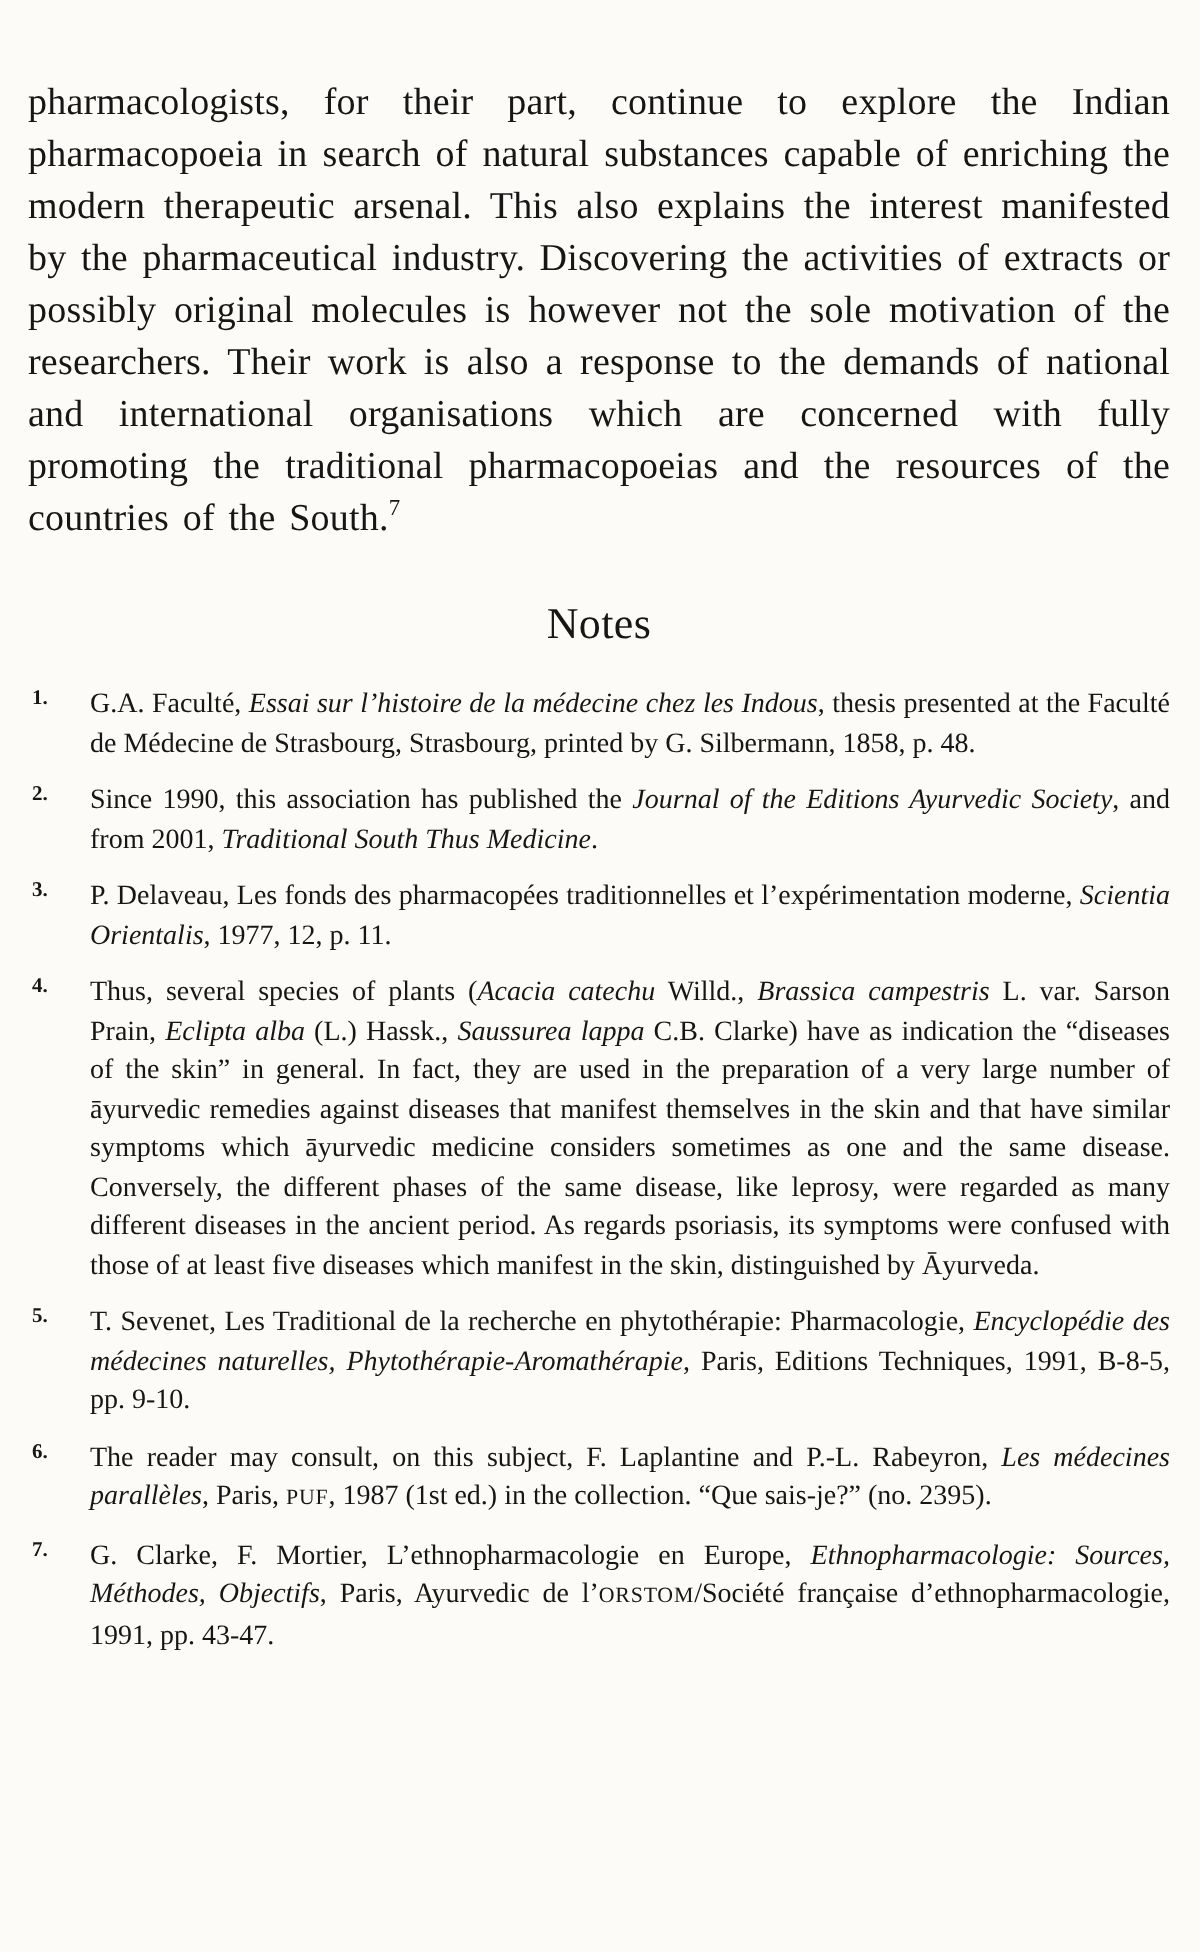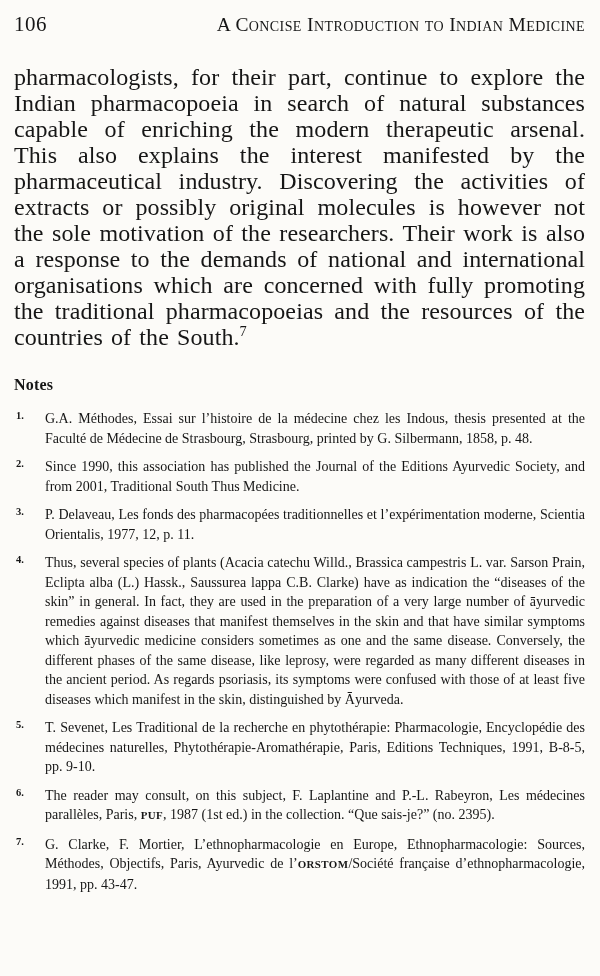--- a/index.html
+++ b/index.html
@@ -25,36 +25,37 @@
     letter-spacing: 0.5px;
   }
   .running-title {
     font-variant: small-caps;
     font-size: 19.5px;
     letter-spacing: 0.4px;
     white-space: nowrap;
   }
   .body-paragraph {
     margin-top: 27px;
-    font-size: 24px;
+    font-size: 19px;
     line-height: 26px;
     text-align: justify;
     word-spacing: 2px;
     letter-spacing: 0.1px;
   }
   .body-paragraph .sup, .note-text .sup {
     font-size: 0.6em;
     vertical-align: super;
     line-height: 0;
   }
   .notes-heading {
     margin-top: 26px;
-    font-size: 16px;
-    font-weight: bold;
+    font-size: 22px;
+    font-weight: normal;
     letter-spacing: 0.2px;
+    text-align: center;
   }
   .notes-list {
     margin-top: 15px;
   }
   .note {
     display: flex;
     margin-bottom: 9px;
     align-items: flex-start;
   }
   .note-marker {
@@ -64,41 +65,37 @@
     padding-top: 1px;
     padding-left: 2px;
     box-sizing: border-box;
   }
   .note-text {
     flex: 1;
     font-size: 14px;
     line-height: 19.5px;
     text-align: justify;
   }
-  .it { }
-  .sc { font-size: 0.78em; letter-spacing: 0.4px; font-weight: bold; }
+  .it { font-style: italic; }
+  .sc { font-size: 0.78em; letter-spacing: 0.4px; }
 </style>
 </head>
 <body>
 
 <div class="page">
 
-  <div class="header">
-    <span class="page-number">106</span>
-    <span class="running-title">A Concise Introduction to Indian Medicine</span>
-  </div>
 
   <p class="body-paragraph"><span>pharmacologists, for their part, continue to explore the Indian pharmacopoeia in search of natural substances capable of enriching the modern therapeutic arsenal. This also explains the interest manifested by the pharmaceutical industry. Discovering the activities of extracts or possibly original molecules is however not the sole motivation of the researchers. Their work is also a response to the demands of national and international organisations which are concerned with fully promoting the traditional pharmacopoeias and the resources of the countries of the South.</span><sup class="sup">7</sup></p>
 
   <h2 class="notes-heading">Notes</h2>
 
   <div class="notes-list">
     <div class="note">
       <span class="note-marker">1.</span>
-      <div class="note-text"><span>G.A. Méthodes, </span><span class="it">Essai sur l’histoire de la médecine chez les Indous</span><span>, thesis presented at the Faculté de Médecine de Strasbourg, Strasbourg, printed by G. Silbermann, 1858, p. 48.</span></div>
+      <div class="note-text"><span>G.A. Faculté, </span><span class="it">Essai sur l’histoire de la médecine chez les Indous</span><span>, thesis presented at the Faculté de Médecine de Strasbourg, Strasbourg, printed by G. Silbermann, 1858, p. 48.</span></div>
     </div>
     <div class="note">
       <span class="note-marker">2.</span>
       <div class="note-text"><span>Since 1990, this association has published the </span><span class="it">Journal of the Editions Ayurvedic Society</span><span>, and from 2001, </span><span class="it">Traditional South Thus Medicine</span><span>.</span></div>
     </div>
     <div class="note">
       <span class="note-marker">3.</span>
       <div class="note-text"><span>P. Delaveau, Les fonds des pharmacopées traditionnelles et l’expérimentation moderne, </span><span class="it">Scientia Orientalis</span><span>, 1977, 12, p. 11.</span></div>
     </div>
     <div class="note">

